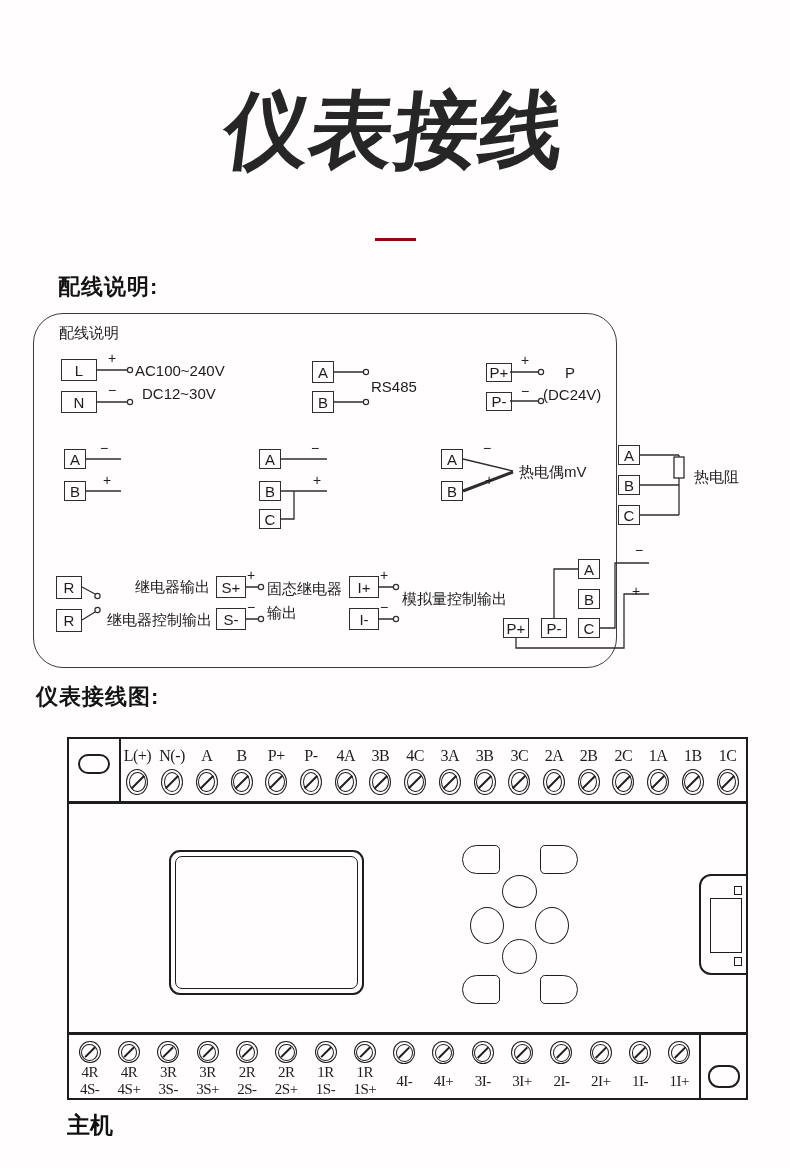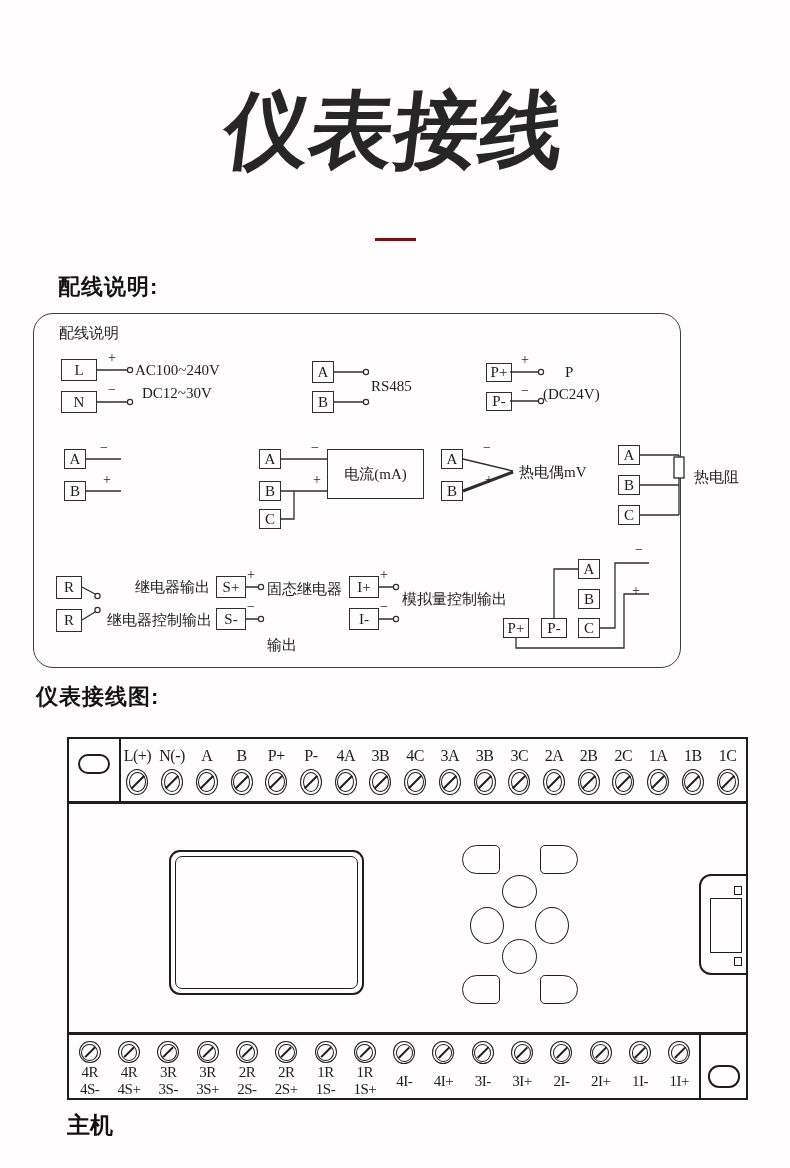--- a/index.html
+++ b/index.html
@@ -11,23 +11,23 @@
   
   .title{position:absolute; top:84px; left:0; width:790px; margin:0;
          text-align:center; font-size:84px; line-height:1.1; font-weight:900; color:#262626; letter-spacing:1px;}
   .title-in{display:inline-block; transform:skewX(-7deg);}
   .red-dash{position:absolute; left:375px; top:238px; width:41px; height:3px; background:var(--accent);}
   .sec{position:absolute; font-size:22px; font-weight:600; color:#141414; letter-spacing:1px;}
   .sec1{left:58px; top:272px;}
   .sec2{left:36px; top:682px;}
 
   
-  .legend{position:absolute; left:33px; top:313px; width:648px; height:355px;
-          border:1.5px solid #3c3c3c; border-radius:20px; box-sizing:border-box;
-          font-family:Liberation Serif, serif;}
+  .legend{position:absolute; left:33px; top:313px; width:584px; height:355px;
+          border:1.5px solid #3c3c3c; border-radius:30px; box-sizing:border-box;
+          font-family:Liberation Sans, sans-serif;}
   .wires{position:absolute; left:0; top:0; width:724px; height:355px;}
   .lg-title{position:absolute; left:25px; top:10px; font-size:15px; color:#1d1d1d;}
   .tbox{position:absolute; border:1.4px solid #2e2e2e; box-sizing:border-box;
         display:flex; align-items:center; justify-content:center;
         font-size:15px; color:#1d1d1d; background:transparent;}
   .bigbox{font-size:15px; letter-spacing:0px;}
   .dtext{position:absolute; font-size:15px; color:#1d1d1d; white-space:nowrap;}
   .pol{position:absolute; font-size:14px; color:#1d1d1d;}
 
   
@@ -134,21 +134,20 @@
     <div class="tbox" style="left:30px;top:135px;width:22px;height:20px;">A</div>
     <div class="tbox" style="left:30px;top:167px;width:22px;height:20px;">B</div>
     <div class="pol" style="left:66px;top:126px;">−</div>
     <div class="pol" style="left:69px;top:158px;">+</div>
 
     <div class="tbox" style="left:225px;top:135px;width:22px;height:20px;">A</div>
     <div class="tbox" style="left:225px;top:167px;width:22px;height:20px;">B</div>
     <div class="tbox" style="left:225px;top:195px;width:22px;height:20px;">C</div>
     <div class="pol" style="left:277px;top:126px;">−</div>
     <div class="pol" style="left:279px;top:158px;">+</div>
-    <div class="tbox bigbox" style="left:293px;top:135px;width:97px;height:50px;">电流(mA)</div>
 
     <div class="tbox" style="left:407px;top:135px;width:22px;height:20px;">A</div>
     <div class="tbox" style="left:407px;top:167px;width:22px;height:20px;">B</div>
     <div class="pol" style="left:449px;top:126px;">−</div>
     <div class="pol" style="left:451px;top:158px;">+</div>
     <div class="dtext" style="left:485px;top:149px;">热电偶mV</div>
 
     <div class="tbox" style="left:584px;top:131px;width:22px;height:20px;">A</div>
     <div class="tbox" style="left:584px;top:161px;width:22px;height:20px;">B</div>
     <div class="tbox" style="left:584px;top:191px;width:22px;height:20px;">C</div>
@@ -157,21 +156,21 @@
     <div class="tbox" style="left:22px;top:262px;width:26px;height:23px;">R</div>
     <div class="tbox" style="left:22px;top:295px;width:26px;height:23px;">R</div>
     <div class="dtext" style="left:73px;top:264px;margin-left:28px;">继电器输出</div>
     <div class="dtext" style="left:73px;top:297px;">继电器控制输出</div>
 
     <div class="tbox" style="left:182px;top:262px;width:30px;height:22px;">S+</div>
     <div class="tbox" style="left:182px;top:294px;width:30px;height:22px;">S-</div>
     <div class="pol" style="left:213px;top:253px;">+</div>
     <div class="pol" style="left:213px;top:285px;">−</div>
     <div class="dtext" style="left:233px;top:266px;">固态继电器</div>
-    <div class="dtext" style="left:233px;top:290px;margin-top:32px;">输出</div>
+    <div class="dtext" style="left:233px;top:290px;">输出</div>
 
     <div class="tbox" style="left:315px;top:262px;width:30px;height:22px;">I+</div>
     <div class="tbox" style="left:315px;top:294px;width:30px;height:22px;">I-</div>
     <div class="pol" style="left:346px;top:253px;">+</div>
     <div class="pol" style="left:346px;top:285px;">−</div>
     <div class="dtext" style="left:368px;top:276px;">模拟量控制输出</div>
 
     <div class="tbox" style="left:544px;top:245px;width:22px;height:20px;">A</div>
     <div class="tbox" style="left:544px;top:275px;width:22px;height:20px;">B</div>
     <div class="tbox" style="left:544px;top:304px;width:22px;height:20px;">C</div>

